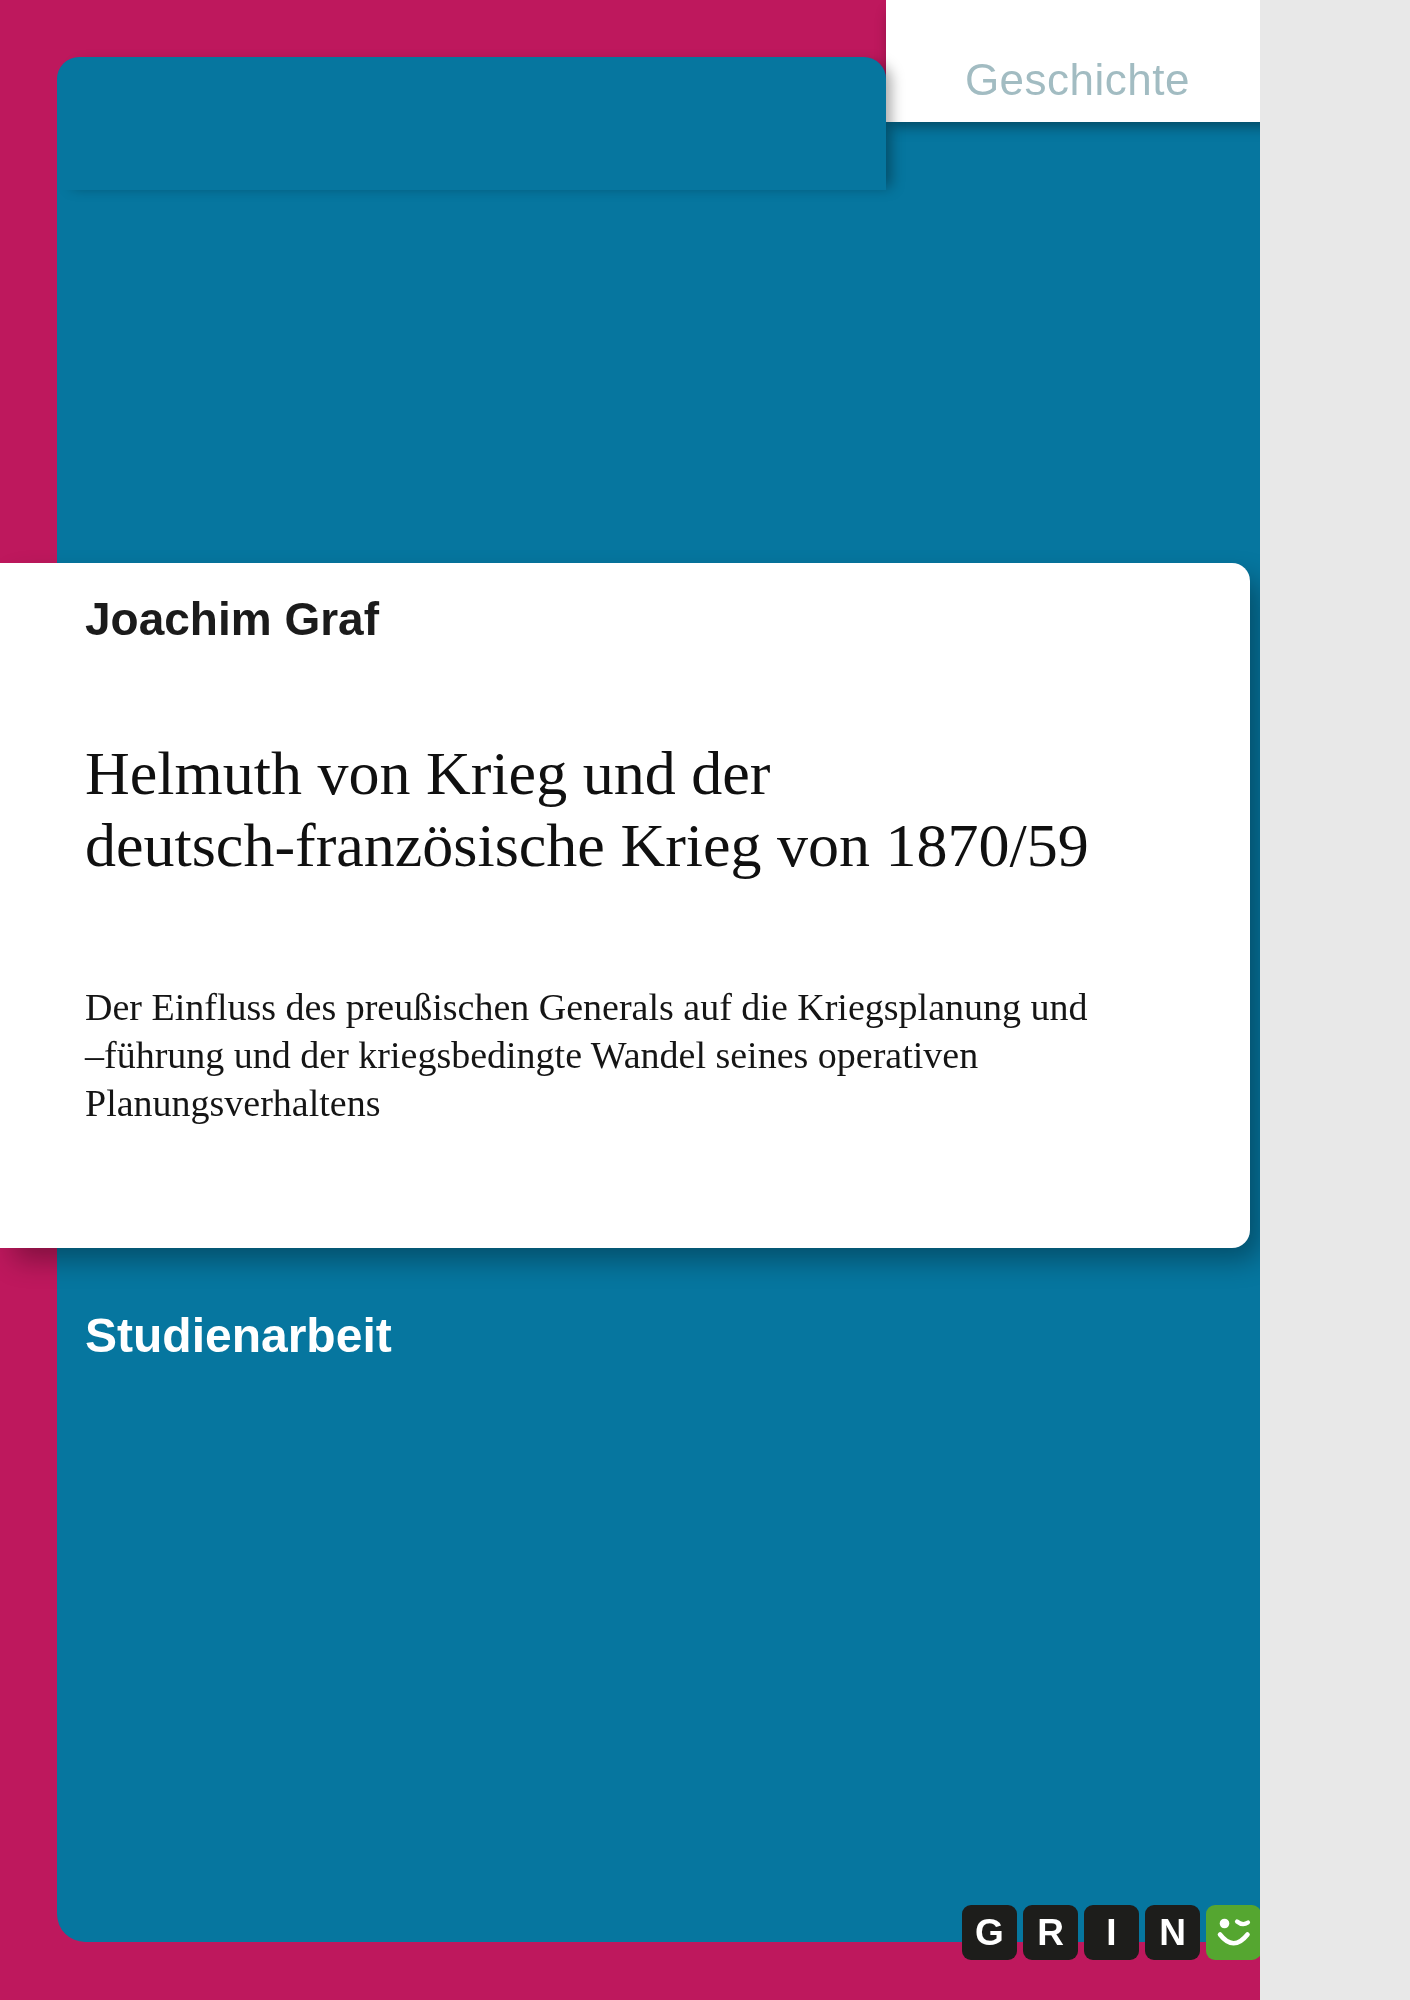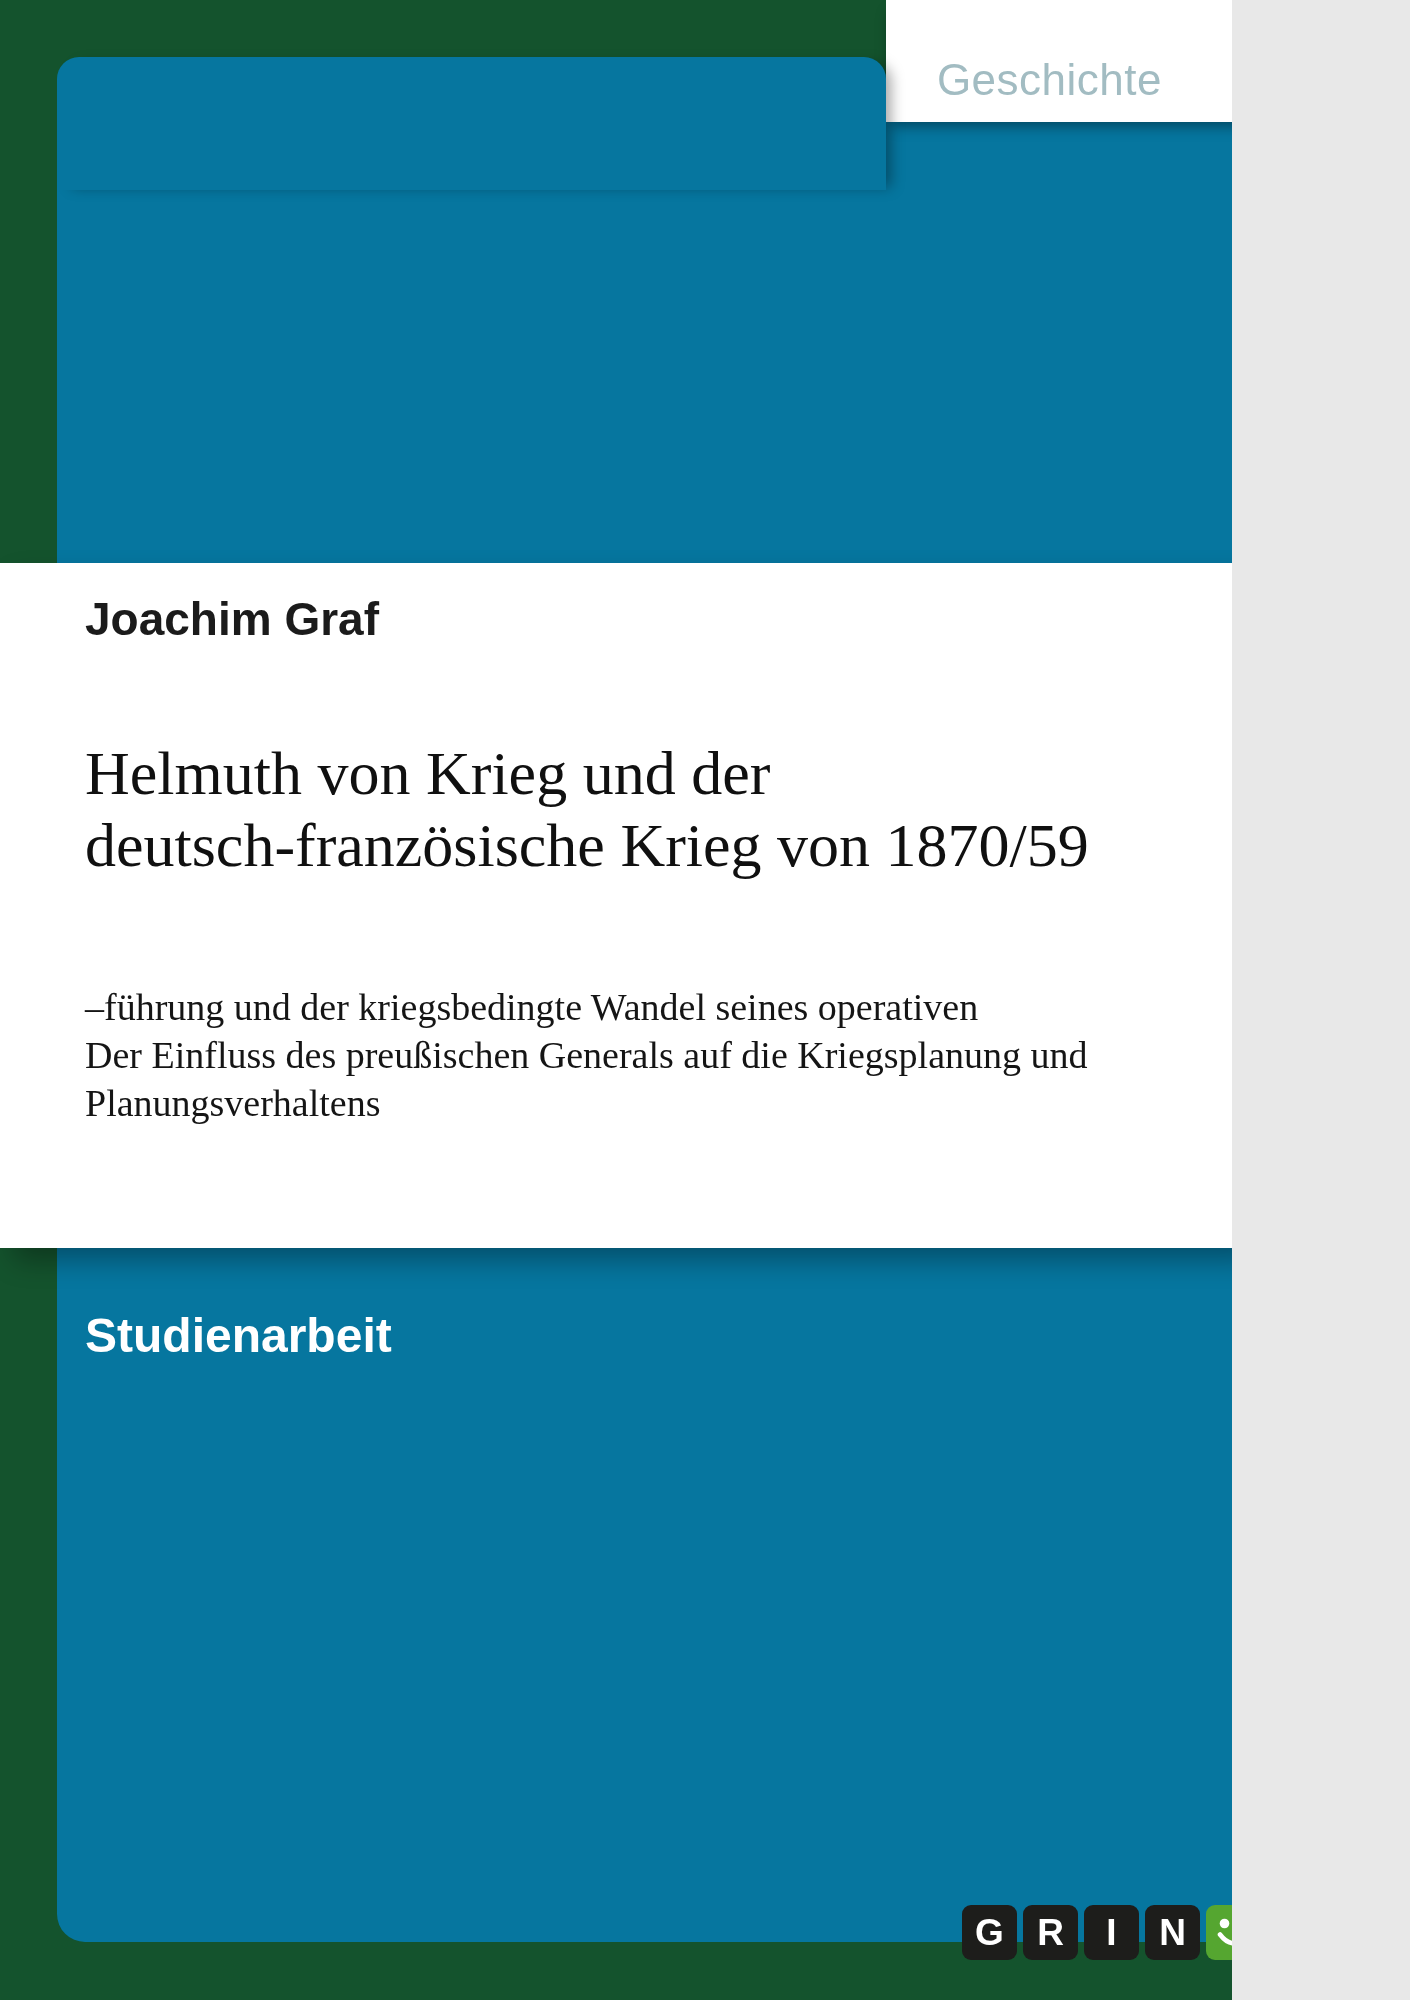--- a/index.html
+++ b/index.html
@@ -1,18 +1,18 @@
 <!DOCTYPE html>
 <html><head>
 <meta charset="utf-8">
 <style>
   html,body{margin:0;padding:0;background:#e8e8e8;}
   .page{
-    position:relative;width:1232px;height:2000px;background:#14532d;
-    overflow:hidden;font-family:"Liberation Sans",sans-serif;
+    position:relative;width:1232px;height:2000px;background:#be185d;
+    overflow:hidden;font-family:"Liberation Sans",sans-serif;padding-left:28px;
   }
   
   .teal-main{
     position:absolute;left:57px;top:122px;width:1296px;height:1820px;
     background:#06769f;border-radius:0 0 30px 28px;z-index:1;
   }
   .teal-tab{
     position:absolute;left:57px;top:57px;width:829px;height:133px;
     background:#06769f;border-radius:22px 22px 0 0;
     box-shadow:10px 2px 14px -5px rgba(0,0,0,.35);z-index:3;
@@ -79,22 +79,22 @@
 
   <div class="category">Geschichte</div>
 
   <div class="card">
     <div class="author">Joachim Graf</div>
     <div class="title">
       <div class="line">Helmuth von Krieg und der</div>
       <div class="line">deutsch-französische Krieg von 1870/59</div>
     </div>
     <div class="subtitle">
+      <div class="line">Der Einfluss des preußischen Generals auf die Kriegsplanung und</div>
       <div class="line">–führung und der kriegsbedingte Wandel seines operativen</div>
-      <div class="line">Der Einfluss des preußischen Generals auf die Kriegsplanung und</div>
       <div class="line">Planungsverhaltens</div>
     </div>
   </div>
 
   <div class="doc-type">Studienarbeit</div>
 
   <div class="logo">
     <div class="tile">
       <span>G</span>
     </div>

